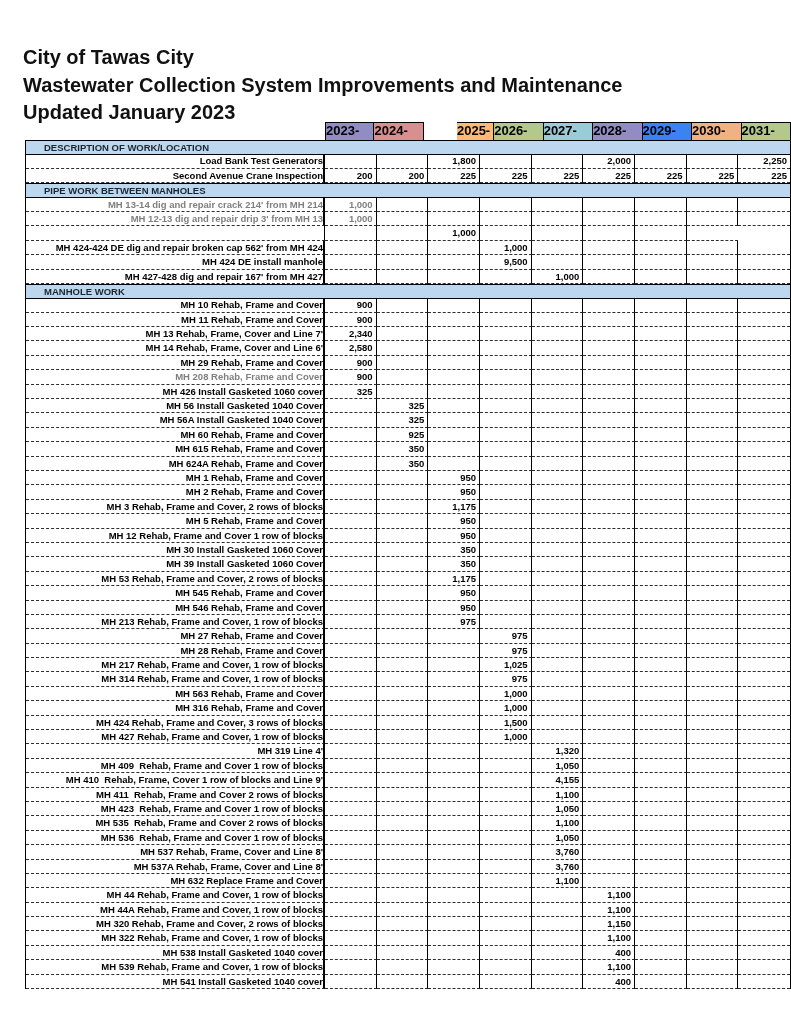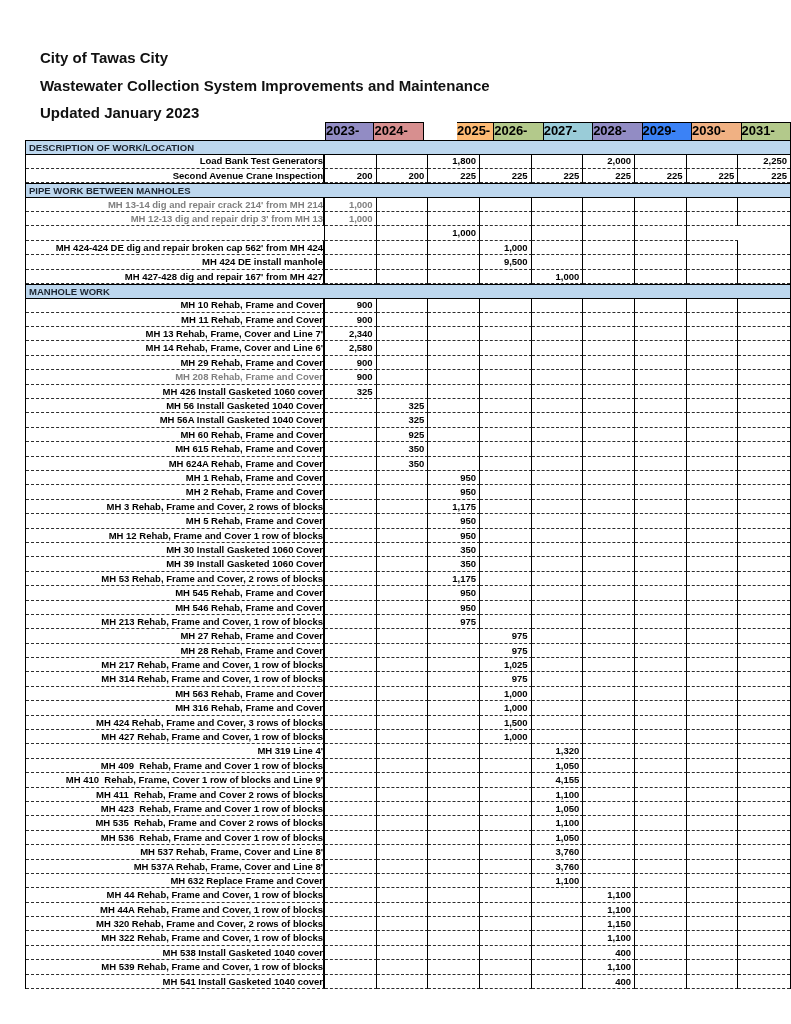--- a/index.html
+++ b/index.html
@@ -1,33 +1,33 @@
 <!DOCTYPE html>
 <html><head>
 <meta charset="utf-8">
 <style>
   html,body{margin:0;padding:0;background:#fff;}
   #page{position:relative;width:791px;height:1024px;background:#ffffff;overflow:hidden;
         font-family:"Liberation Sans",sans-serif;color:#000;}
-  #titles{position:absolute;left:40px;top:44px;font-weight:700;font-size:15px;line-height:27.5px;color:#111;}
+  #titles{position:absolute;left:23px;top:44px;font-weight:700;font-size:20px;line-height:27.5px;color:#111;}
   #sheet{position:absolute;left:25px;top:122px;width:766px;}
   .yrow{display:grid;grid-template-columns:300px repeat(9,1fr);height:18px;}
   .ycell{box-sizing:border-box;border:1px solid #000;border-left:none;font-weight:700;font-size:13px;
          display:flex;align-items:center;justify-content:flex-end;padding-right:3px;}
   .ycell.first{border-left:1px solid #000;}
   .yspacer{box-sizing:border-box;background:transparent;}
   #tbody{border-left:1px solid #000;border-right:1px solid #000;}
   .trow{display:grid;grid-template-columns:299px repeat(9,1fr);height:14.4px;}
   .lbl{box-sizing:border-box;border-right:2px solid #000;border-bottom:1px dashed #2e2e2e;
        font-weight:700;font-size:9.5px;line-height:13.5px;padding-left:3px;white-space:pre;overflow:hidden;text-align:right;}
   .val{box-sizing:border-box;border-right:1px solid #000;border-bottom:1px dashed #2e2e2e;
        font-weight:700;font-size:9.5px;line-height:13.5px;text-align:right;padding-right:3px;overflow:hidden;}
   .val:last-child{border-right:none;}
   .sec{box-sizing:border-box;grid-column:1 / span 10;background:#bdd7ee;border-top:1px solid #000;
-       border-bottom:1px solid #000;font-weight:700;font-size:9.5px;line-height:13px;padding-left:3px;
+       border-bottom:1px solid #000;font-weight:700;font-size:9.5px;line-height:13px;padding-left:18px;
        color:#1b2430;display:flex;align-items:center;}
   .graytxt{color:#7f7f7f;font-weight:700;}
 </style>
 </head>
 <body>
 
 <div id="page">
   <div id="titles">
     <div>City of Tawas City</div>
     <div>Wastewater Collection System Improvements and Maintenance</div>

